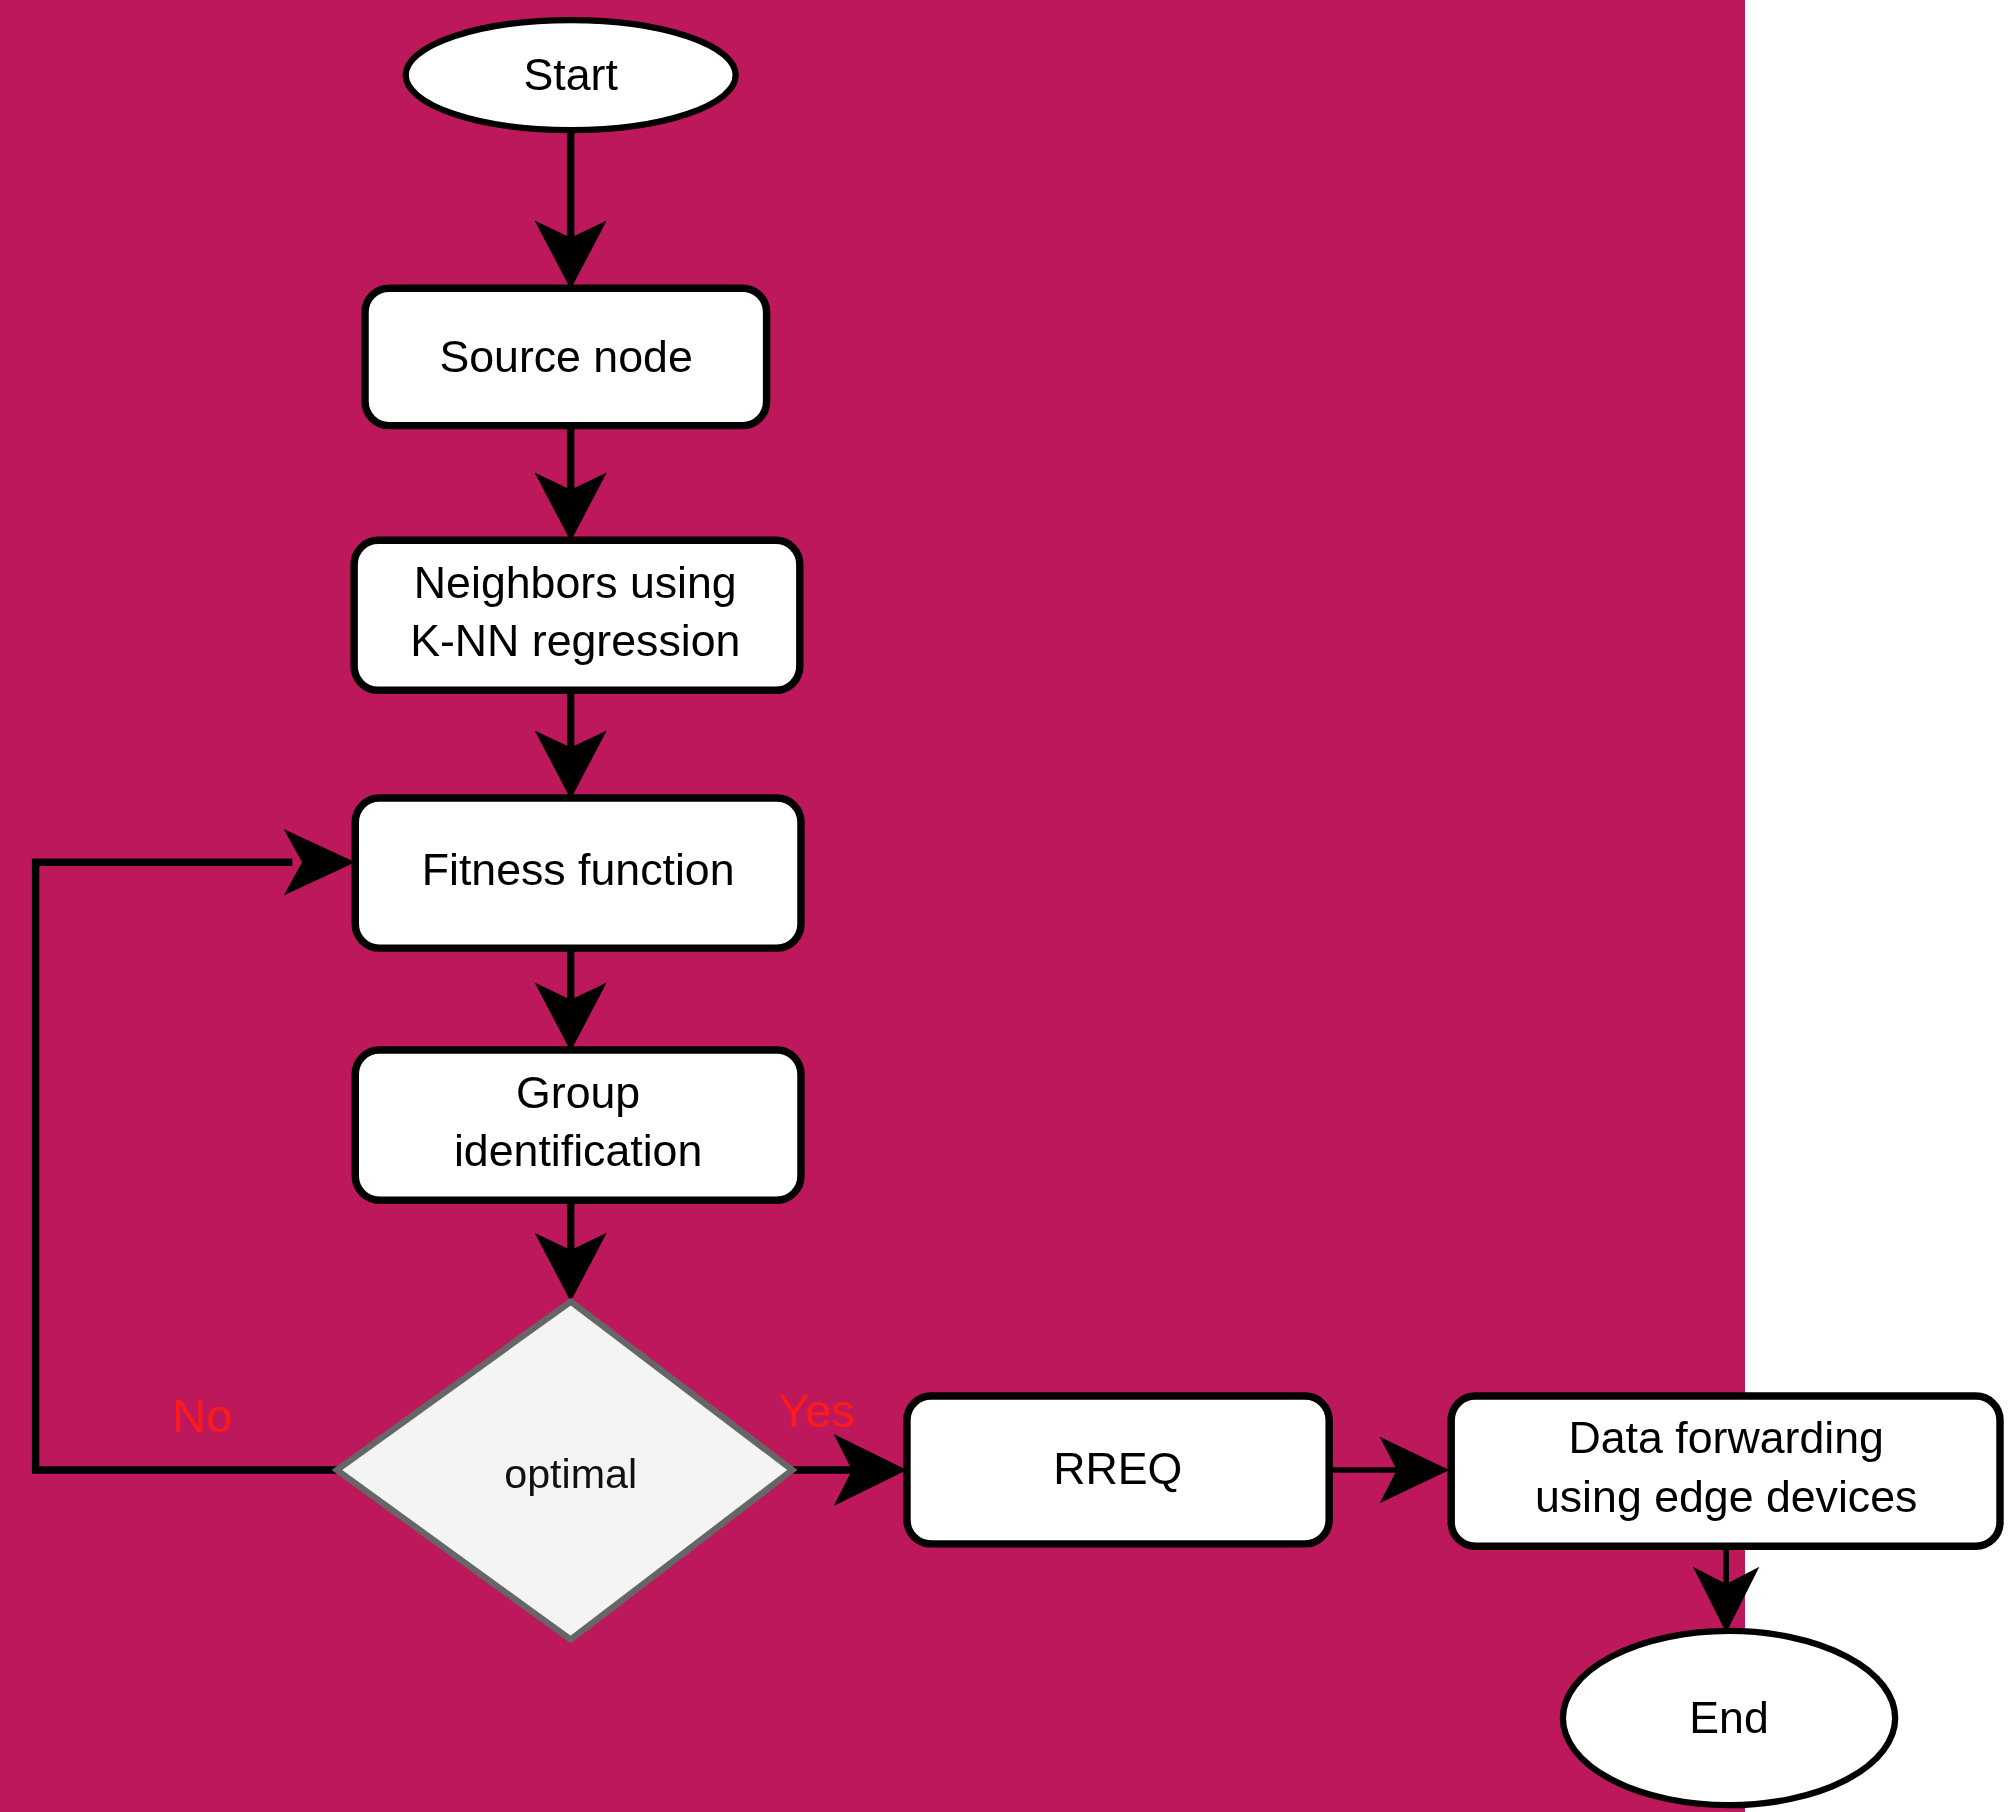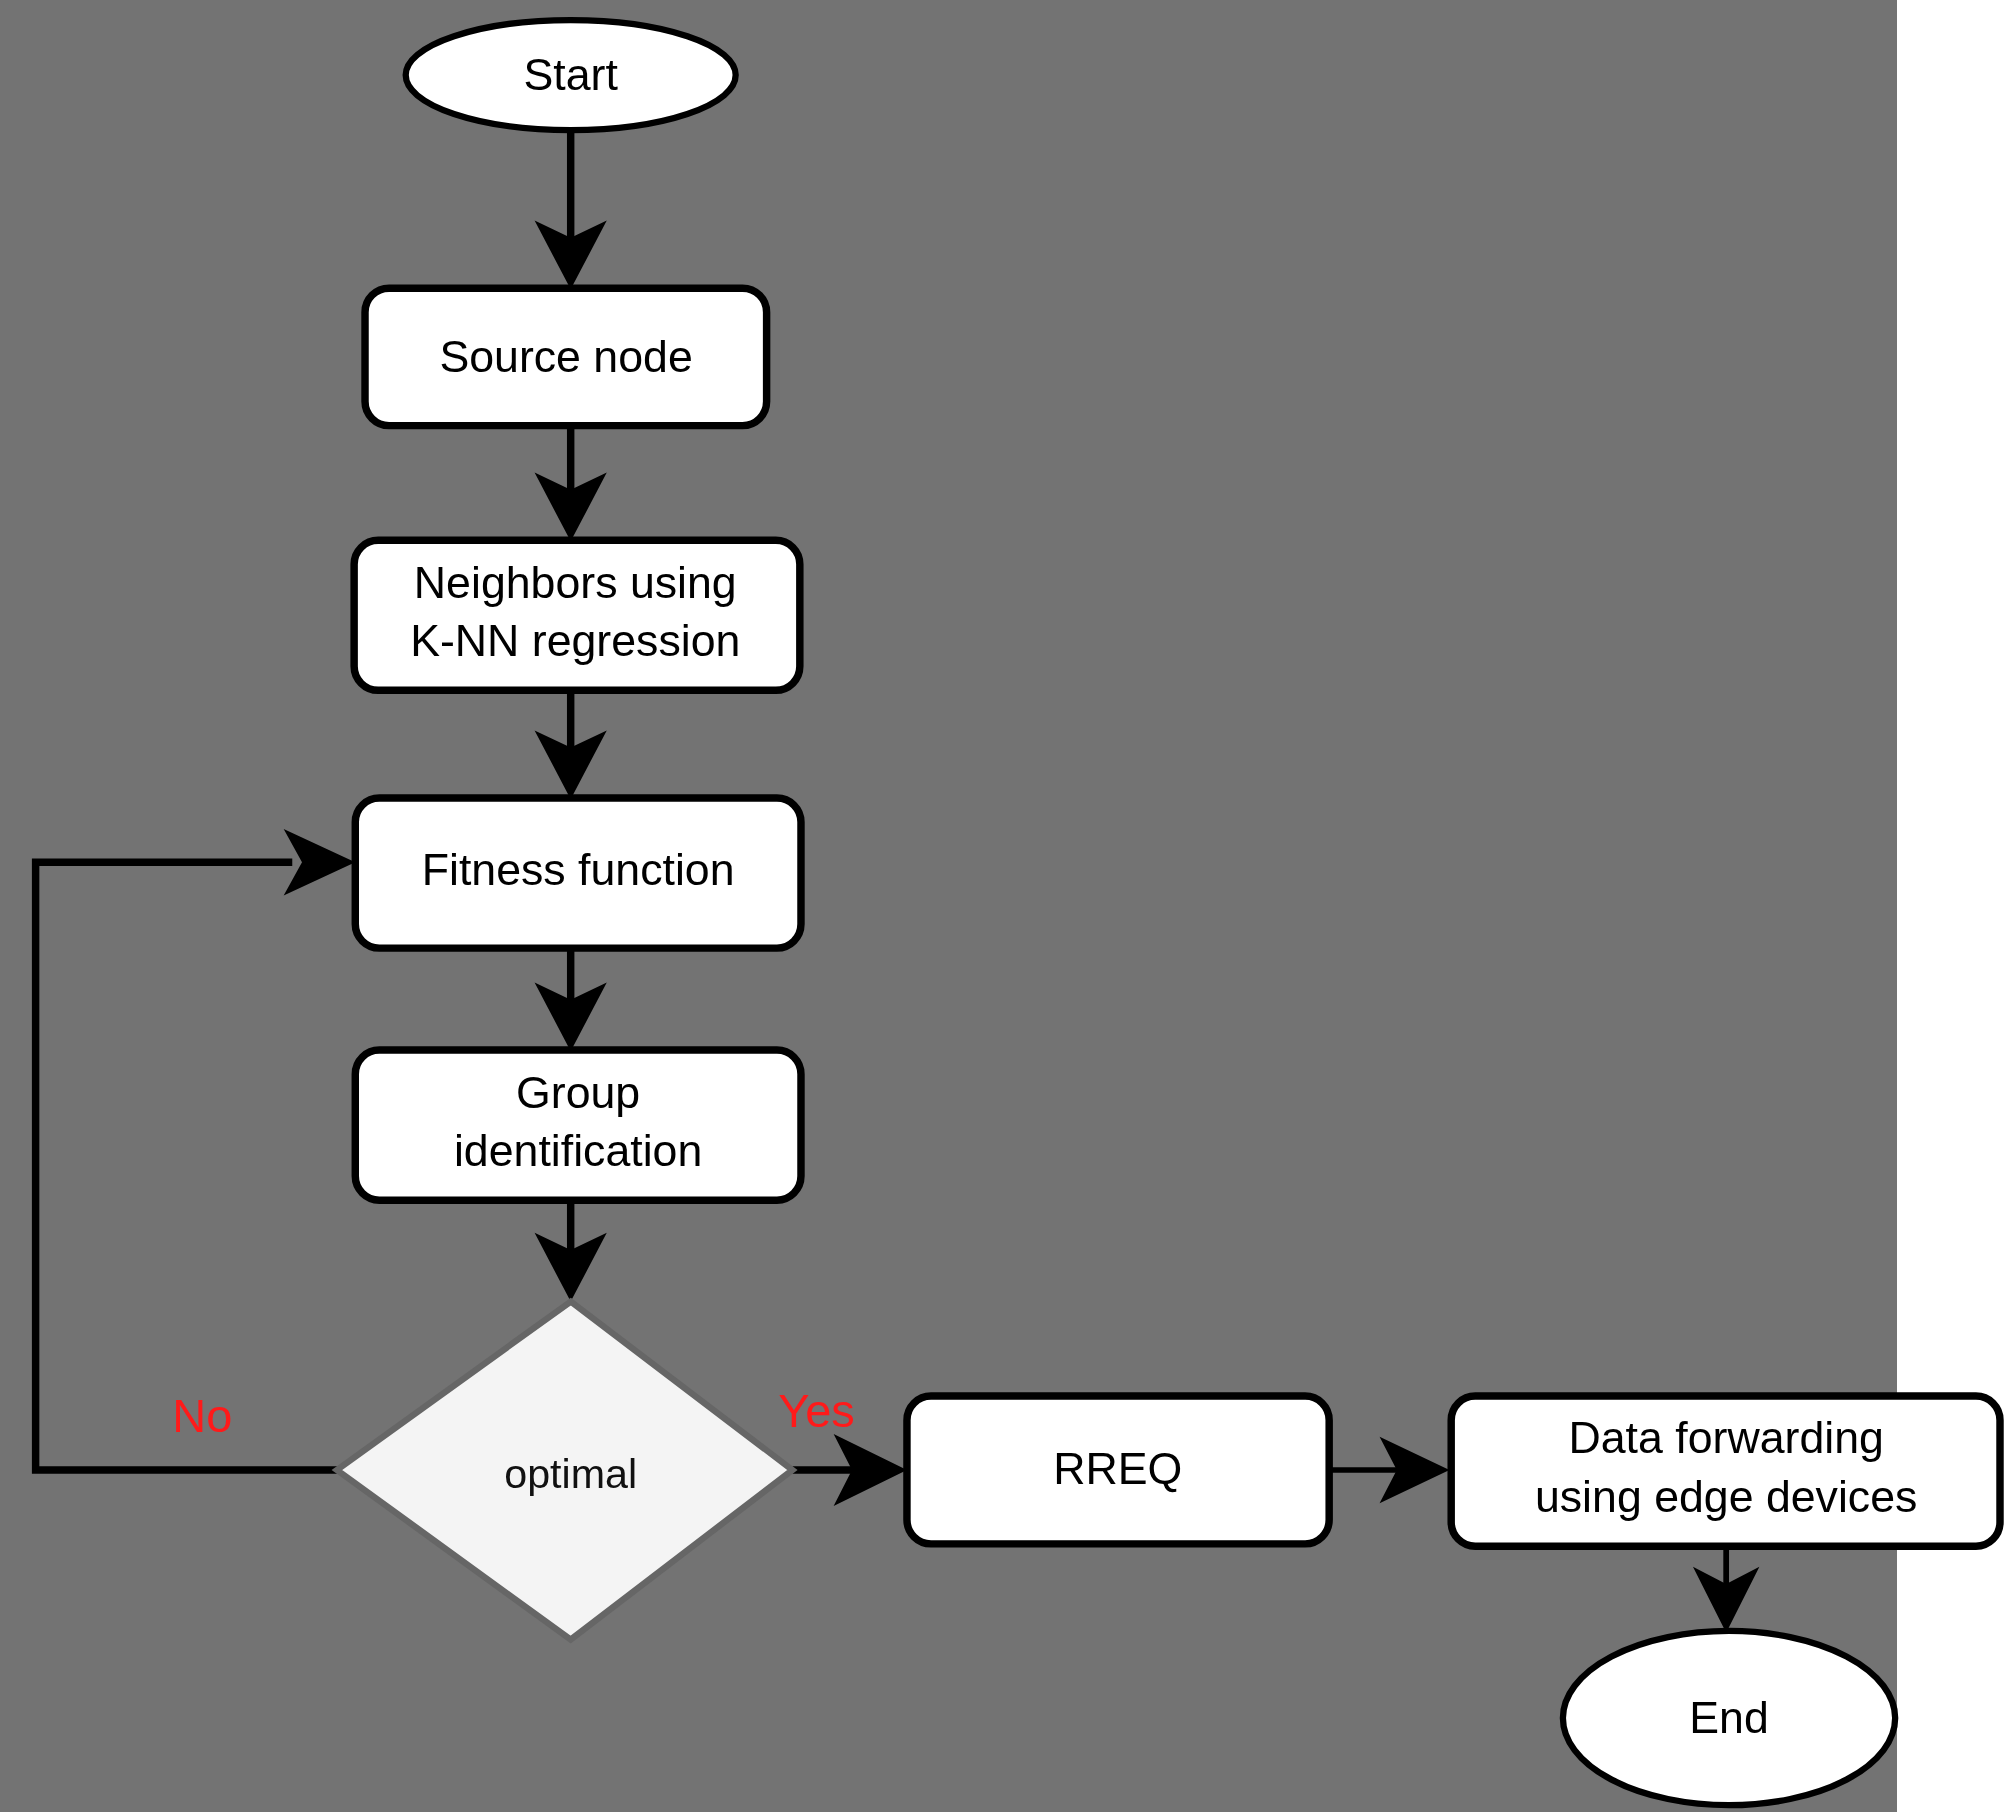--- a/index.html
+++ b/index.html
@@ -8,23 +8,23 @@
     background: #ffffff;
   }
   body {
     width: 2015px;
     height: 1812px;
     font-family: "Liberation Sans", sans-serif;
     overflow: hidden;
   }
   #flowchart-root {
     position: relative;
-    width: 1897px;
+    width: 1745px;
     height: 1812px;
-    background: #737373;
+    background: #be185d;
   }
   svg.flow-canvas {
     position: absolute;
     top: 0;
     left: 0;
     width: 2015px;
     height: 1812px;
     display: block;
   }
   .node-shape-box {

